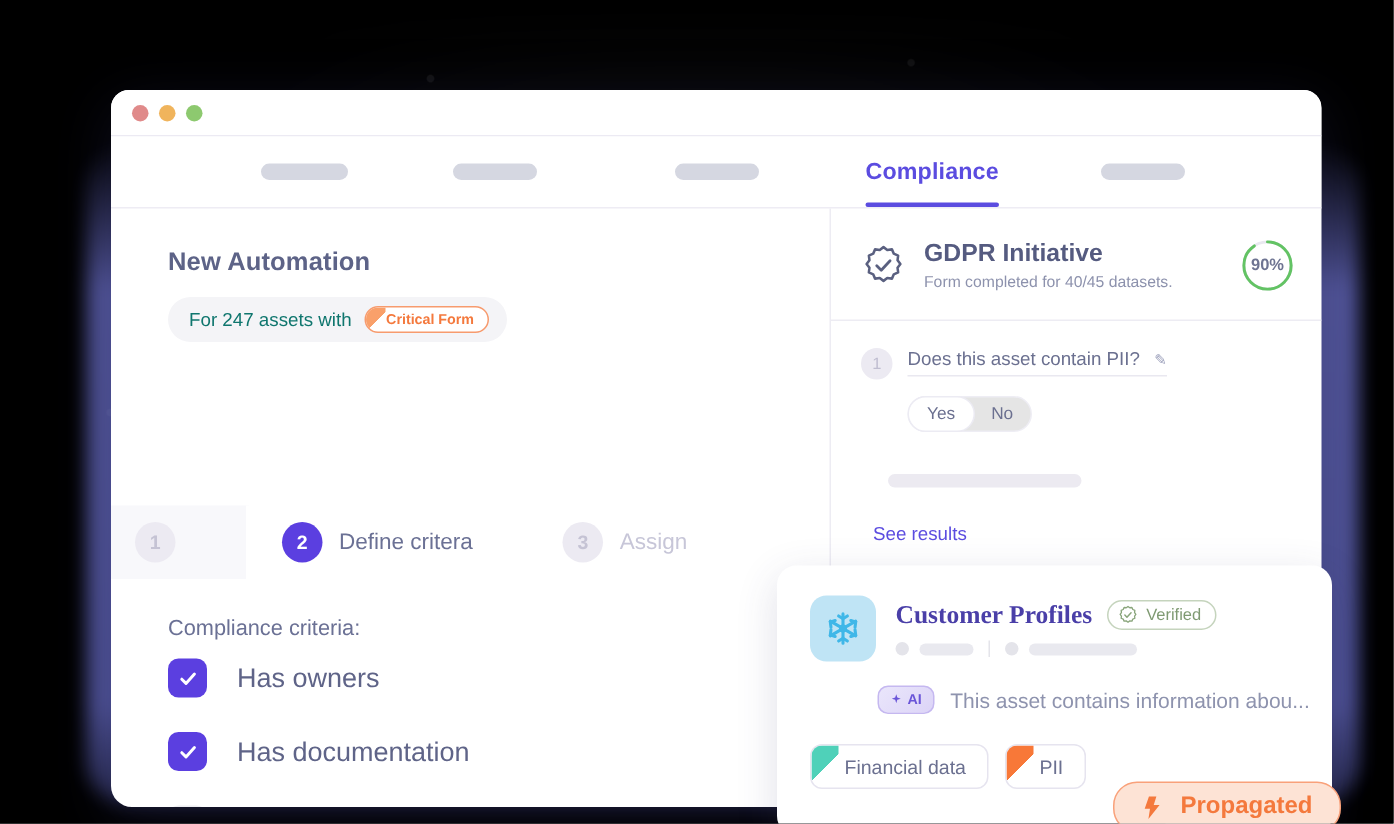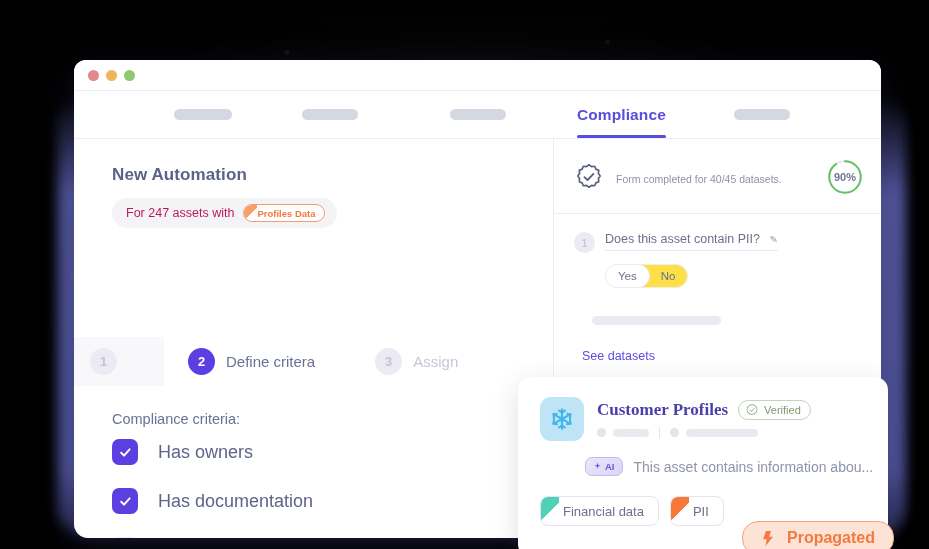--- a/index.html
+++ b/index.html
@@ -57,21 +57,21 @@
   .tab-underline { position:absolute; left:0; right:0; bottom:-14px; height:3px; background:#5b4ce0; border-radius:2px; }
 
   
   .content { display:flex; height:399px; }
   .left { width:479px; position:relative; padding:26px 0 0 38px; }
   .right { width:328px; border-left:1px solid #edecf3; position:relative; }
 
   .h-title { font-size:17px; font-weight:700; color:#5d6387; letter-spacing:.1px; }
   .assets-pill { margin-top:13px; display:inline-flex; align-items:center; gap:9px;
                  background:#f4f4f7; border-radius:16px; padding:6px 12px 6px 14px; }
-  .assets-pill .txt { font-size:12.5px; color:#be185d; }
+  .assets-pill .txt { font-size:12.5px; color:#0f766e; }
   .crit-tag { position:relative; display:inline-flex; align-items:center; justify-content:center;
               border:1px solid #f79b6e; border-radius:10px; height:18px; padding:0 9px 0 13px;
               color:#f4793d; font-size:9.5px; font-weight:700; background:#fff; overflow:hidden; }
   .crit-tag::before { content:""; position:absolute; left:0; top:0; width:13px; height:100%;
                       background:linear-gradient(135deg,#f9a06a 0 55%,rgba(255,255,255,0) 55%); }
 
   
   .stepper { position:absolute; left:-8px; top:198px; display:flex; height:49px; }
   .chev { position:relative; display:flex; align-items:center; height:49px; padding-left:24px; padding-right:38px;
           background:#fff; }
@@ -100,21 +100,21 @@
   .gdpr-sub { font-size:10.5px; color:#8d92ad; margin-top:3px; }
   .ring { width:36px; height:36px; border-radius:50%; display:flex; align-items:center; justify-content:center;
           font-size:11px; font-weight:600; color:#6e7492; margin-left:auto; position:relative; }
   .ring svg { position:absolute; inset:0; }
 
   .qrow { padding:18px 18px 0 20px; display:flex; align-items:flex-start; gap:10px; }
   .qnum { width:21px; height:21px; border-radius:50%; background:#eceaf2; color:#bfbdd0;
           font-size:11px; display:flex; align-items:center; justify-content:center; flex:0 0 auto; }
   .qtext { font-size:12.5px; color:#6b7090; border-bottom:1px solid #e9e8f0; padding-bottom:4px; }
   .pencil { margin-left:6px; color:#9ca0bb; font-size:10px; }
-  .yn { margin:11px 0 12px 51px; display:inline-flex; background:#fde047; border:1px solid #eeedf4; border-radius:14px; }
+  .yn { margin:11px 0 12px 51px; display:inline-flex; background:#e5e5e5; border:1px solid #eeedf4; border-radius:14px; }
   .yn span { font-size:11.5px; color:#6b7090; padding:5px 12px; }
   .yn span.sel { background:#fff; border:1px solid #ecebf3; border-radius:12px; margin:-1px; }
   .see { position:absolute; left:28px; top:210px; color:#5b4ce0; font-size:12.5px; }
   .ph-long { position:absolute; left:38px; top:177px; width:129px; height:9px; border-radius:5px; background:#eceaf1; }
 
   
   .card { position:absolute; left:518px; top:377px; width:370px; height:180px;
           background:#fff; border-radius:13px; box-shadow:0 8px 28px rgba(60,60,110,.16); padding:20px 0 0 22px; }
   .card-top { display:flex; align-items:center; gap:13px; }
   .sf-icon { width:44px; height:44px; border-radius:11px; background:#bfe4f5; display:flex; align-items:center; justify-content:center; flex:0 0 auto; }
@@ -181,21 +181,21 @@
         </div>
     </div>
 
     <div class="content">
 
       <div class="left">
         <div class="h-title">New Automation</div>
 
         <div class="assets-pill">
           <span class="txt">For 247 assets with</span>
-          <span class="crit-tag">Profiles Data</span>
+          <span class="crit-tag">Critical Form</span>
         </div>
 
         <div class="stepper">
           <div class="chev inactive">
             <div class="bd"></div>
             <div class="stepnum off">1</div>
             <div style="position:absolute;right:-1px;top:0;width:26px;height:49px;background:#f8f8fb;clip-path:polygon(0 0,100% 50%,0 100%);"></div>
           </div>
           <div class="chev" style="margin-left:-2px;">
             <div class="bd"></div>
@@ -237,20 +237,21 @@
         </div>
       </div>
 
       <div class="right">
         <div class="gdpr">
           <svg width="30" height="30" viewBox="0 0 24 24">
             <path d="M12 2.2l2.0 1.5 2.5-.3 1.0 2.3 2.3 1.0-.3 2.5 1.5 2.0-1.5 2.0.3 2.5-2.3 1.0-1.0 2.3-2.5-.3-2.0 1.5-2.0-1.5-2.5.3-1.0-2.3-2.3-1.0.3-2.5-1.5-2.0 1.5-2.0-.3-2.5 2.3-1.0 1.0-2.3 2.5.3z" fill="none" stroke="#5a6080" stroke-width="1.35" stroke-linejoin="round"></path>
             <path d="M8.4 12.1l2.4 2.4 4.7-5" fill="none" stroke="#5a6080" stroke-width="1.5" stroke-linecap="round" stroke-linejoin="round"></path>
           </svg>
           <div>
+            <div class="gdpr-title">GDPR Initiative</div>
             <div class="gdpr-sub">Form completed for 40/45 datasets.</div>
           </div>
           <div class="ring">
             <svg viewBox="0 0 40 40">
               <circle cx="20" cy="20" r="17.5" fill="none" stroke="#e9e8f0" stroke-width="2.2"></circle>
               <circle cx="20" cy="20" r="17.5" fill="none" stroke="#63c364" stroke-width="2.2" stroke-linecap="round" stroke-dasharray="98.9 109.9" transform="rotate(-90 20 20)"></circle>
             </svg>
             <span>90%</span>
           </div>
         </div>
@@ -262,21 +263,21 @@
             <span class="pencil">✎</span>
           </div>
         </div>
 
         <div class="yn">
           <span class="sel">Yes</span>
           <span>No</span>
         </div>
 
         <div class="ph-long"></div>
-        <div class="see">See datasets</div>
+        <div class="see">See results</div>
       </div>
 
     </div>
   </div>
 
   <div class="connector"></div>
 
   <div class="card">
     <div class="card-top">
       <div class="sf-icon">

